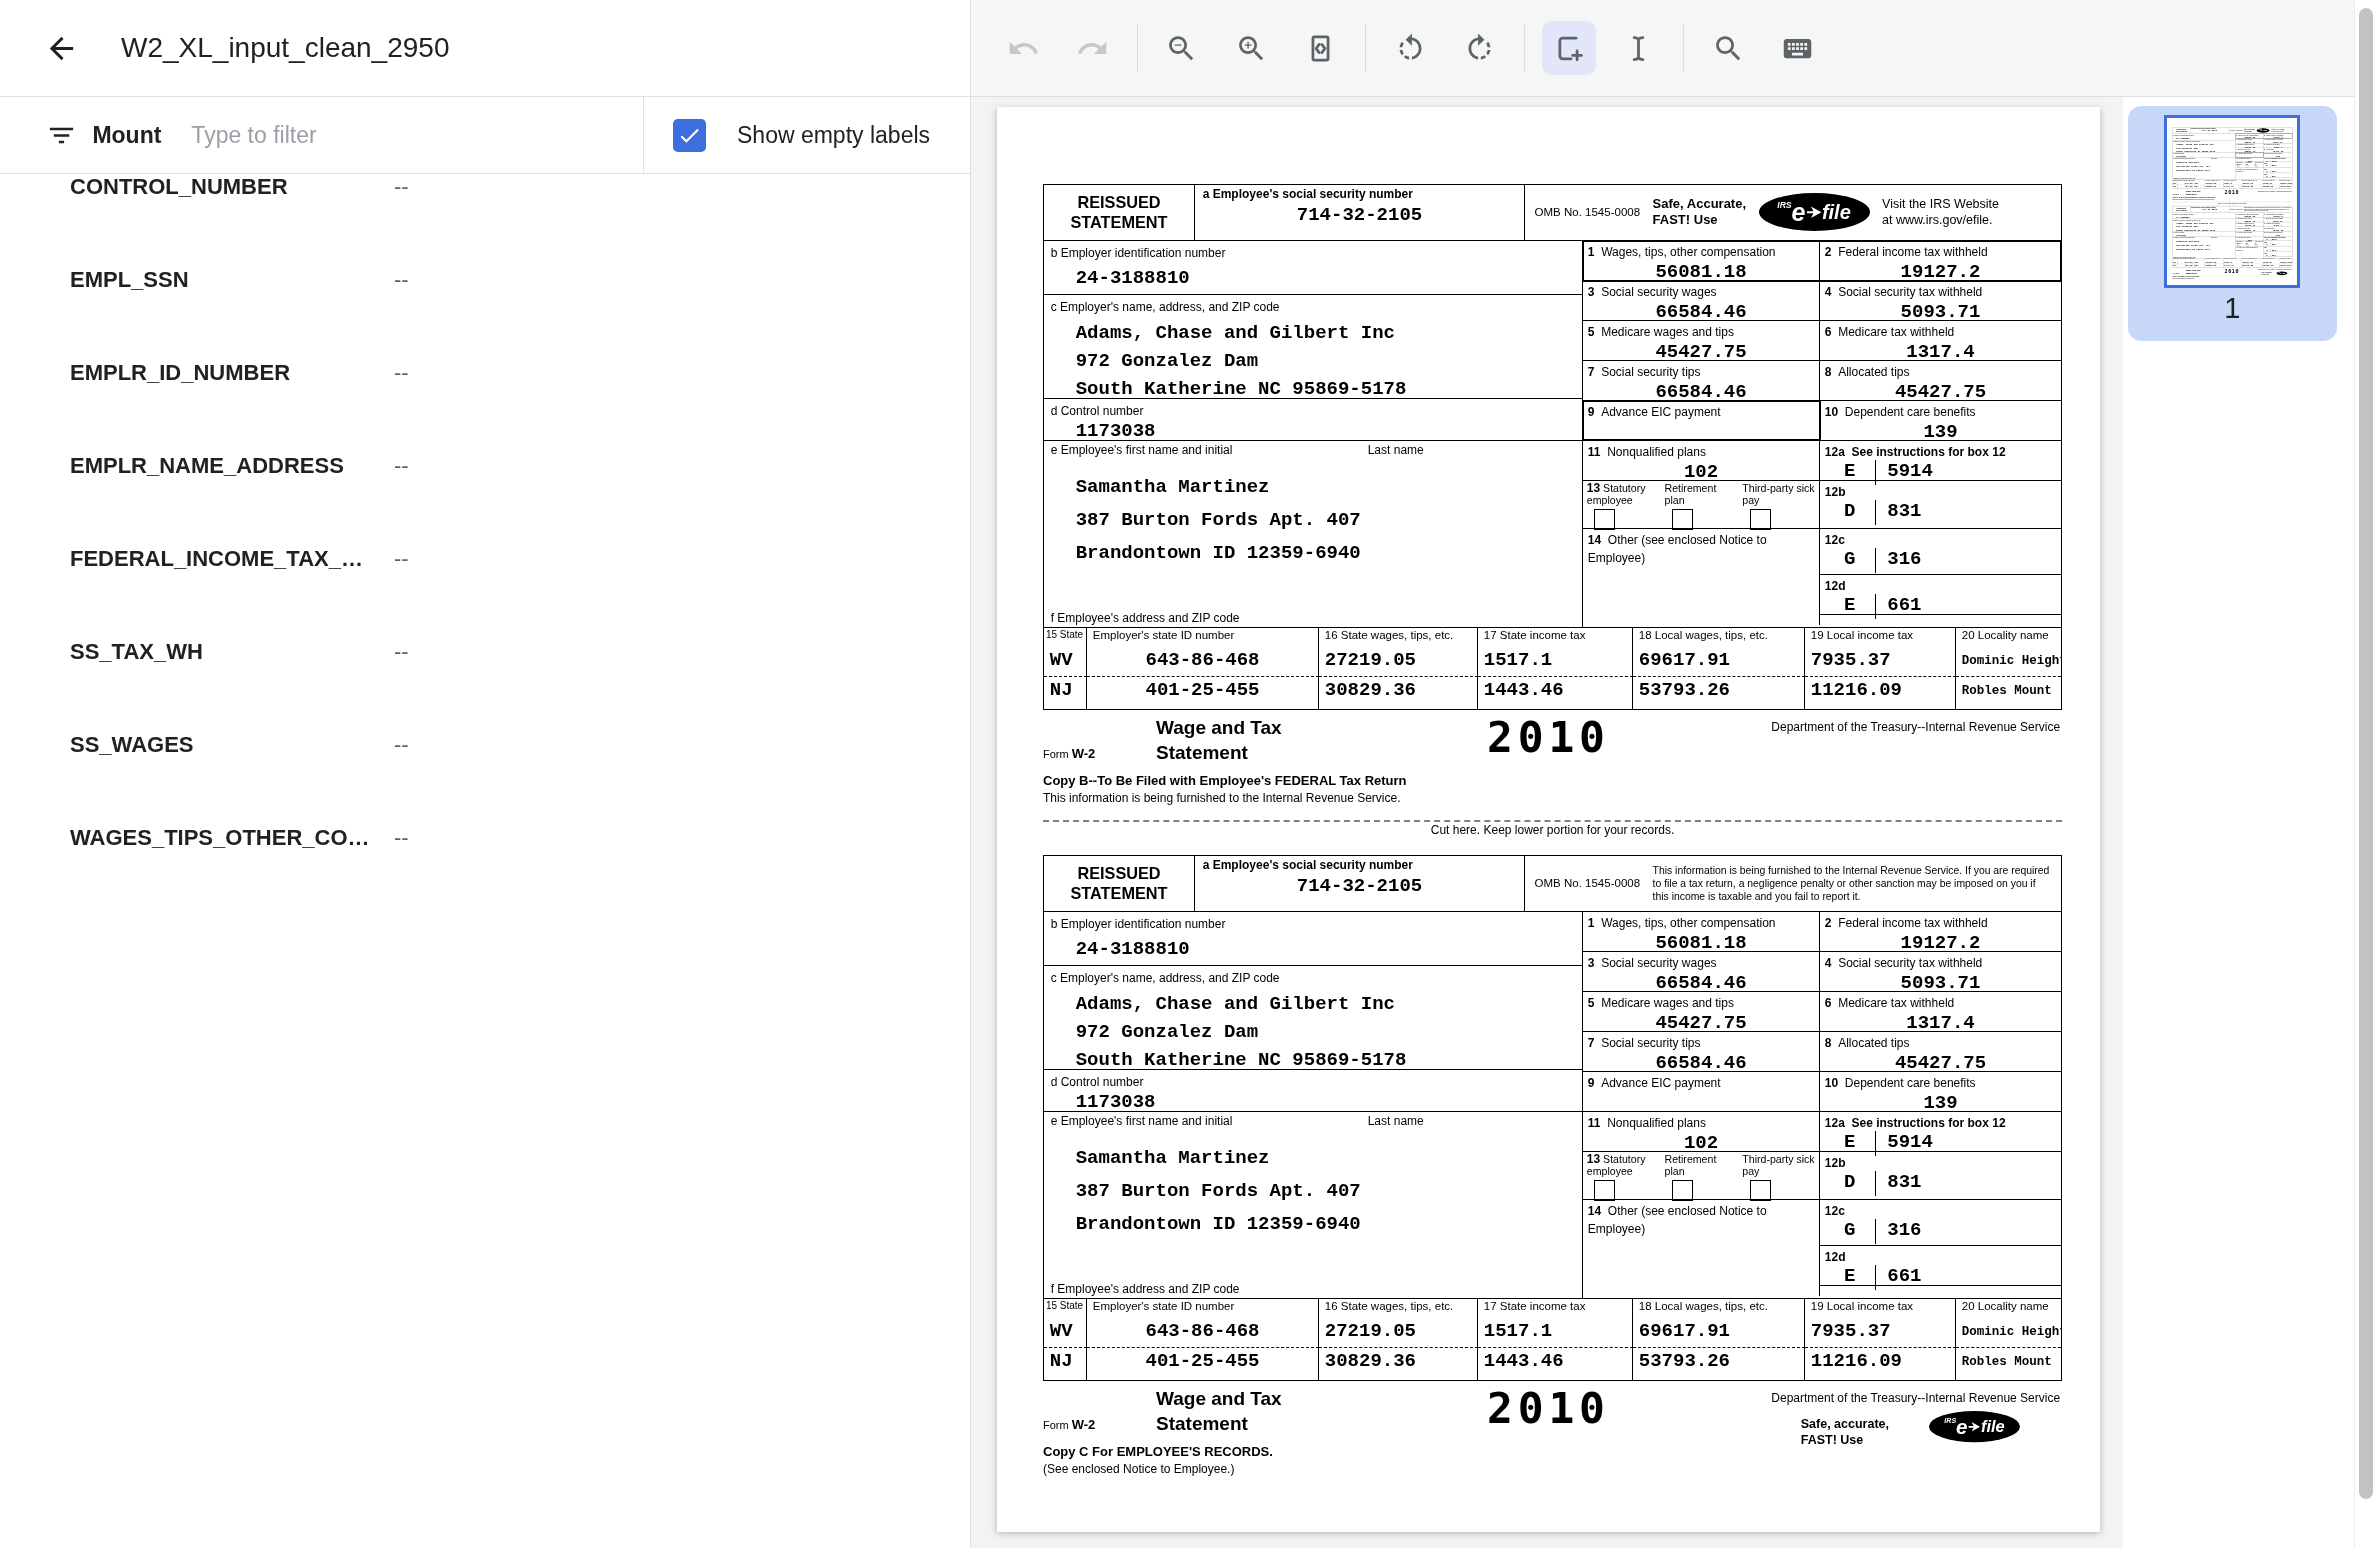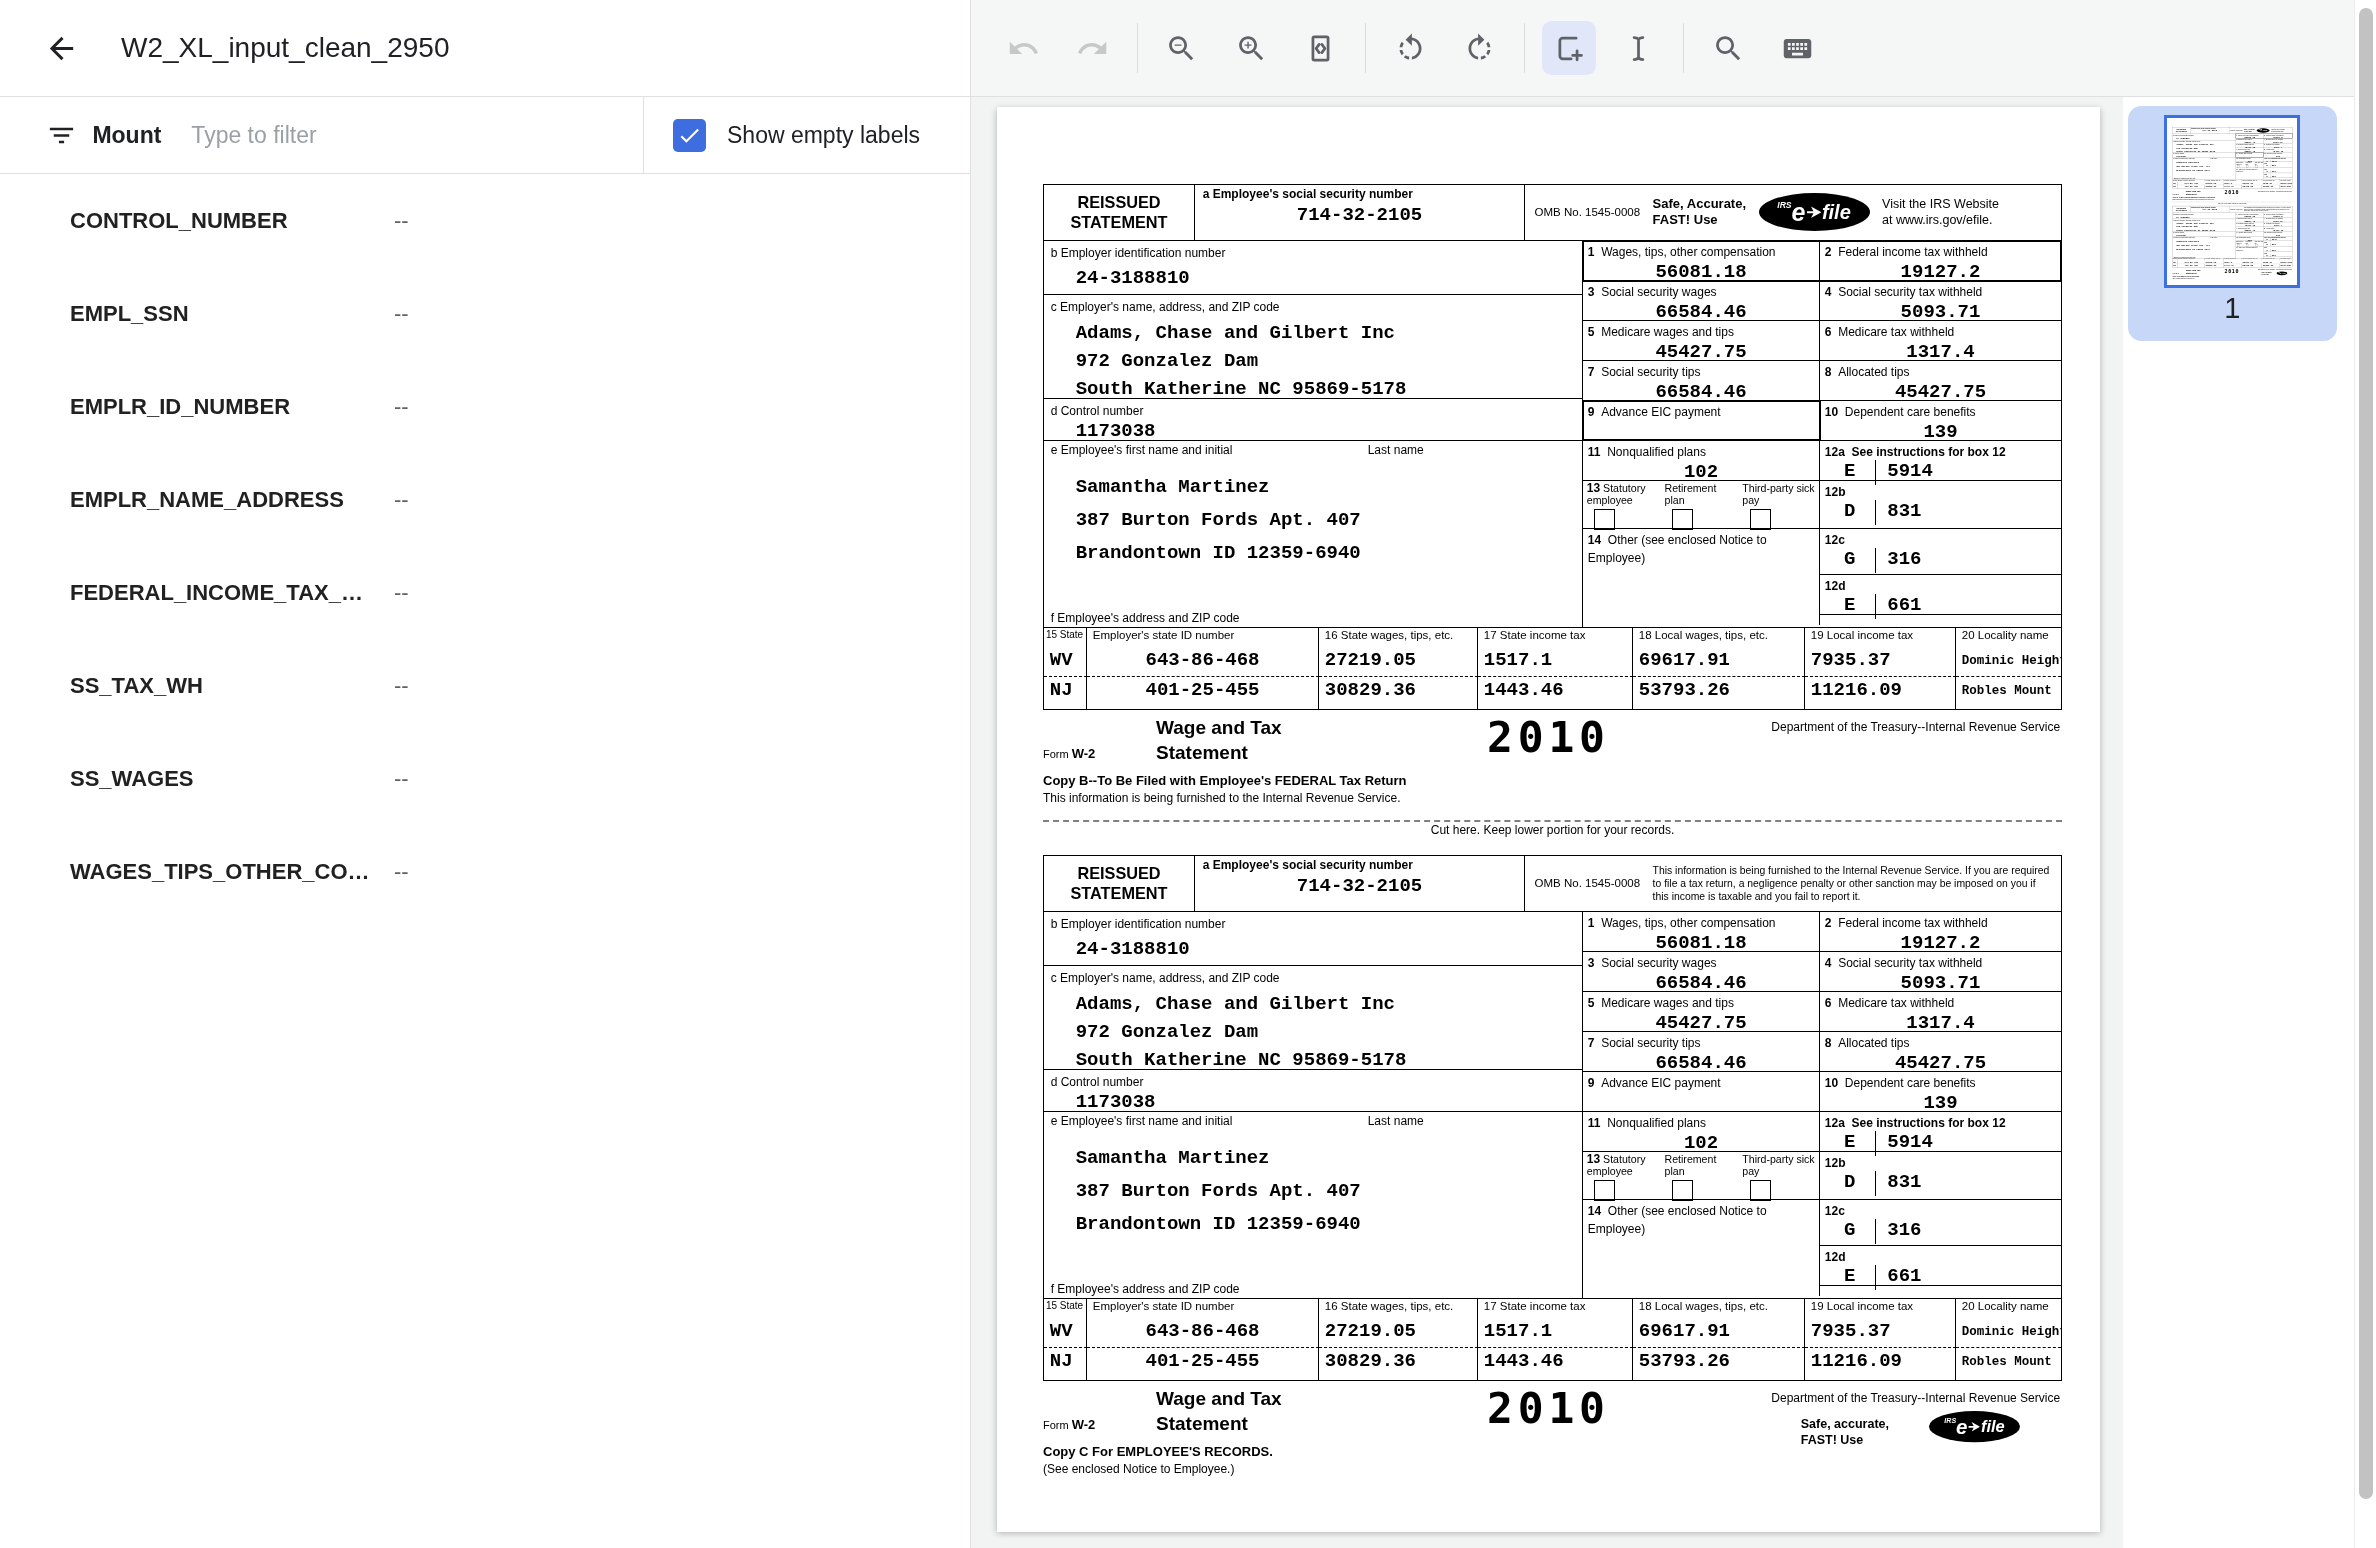--- a/index.html
+++ b/index.html
@@ -29,24 +29,24 @@
   .filter-row { position:absolute; left:0; top:97px; width:970px; height:77px; background:#fff; border-bottom:1px solid #e0e0e0; box-sizing:border-box; z-index:2; }
   .filter-left { position:absolute; left:0; top:0; width:644px; height:76px; display:flex; align-items:center; border-right:1px solid #e0e0e0; box-sizing:border-box; }
   .filter-icon { margin-left:46px; width:31px; height:31px; }
   .filter-icon svg { width:31px; height:31px; fill:#202124; }
   .filter-label { margin-left:15.4px; font-size:23px; font-weight:bold; color:#202124; }
   .filter-input { margin-left:30px; border:none; outline:none; font-size:23px; color:#202124; width:365px; background:transparent; font-family:"Liberation Sans", sans-serif; }
   .filter-input::placeholder { color:#9aa0a6; }
   .filter-right { position:absolute; left:644px; top:0; width:327px; height:76px; display:flex; align-items:center; }
   .checkbox { margin-left:29px; width:33px; height:33px; border-radius:4.8px; background:#3e6de0; display:flex; align-items:center; justify-content:center; cursor:pointer; flex:none; }
   .checkbox svg { width:25px; height:25px; fill:#fff; }
-  .cb-label { margin-left:21px; font-size:23px; color:#202124; }
+  .cb-label { margin-left:31px; font-size:23px; color:#202124; }
 
   .items { position:absolute; left:0; top:174px; width:970px; z-index:1; }
-  .item { height:93px; display:flex; align-items:center; cursor:pointer; }
+  .item { height:93px; display:flex; cursor:pointer; }
   .item-label { margin-left:70px; width:324px; font-size:22px; font-weight:bold; color:#212121; white-space:nowrap; overflow:hidden; }
   .item-value { font-size:22px; color:#5f6368; }
 
   .bottom-bar { position:absolute; left:0; top:1472px; width:970px; height:77px; background:#fff; border-top:1px solid #e0e0e0; box-sizing:border-box; display:flex; align-items:center; z-index:3; }
   .mark-btn { margin-left:61px; font-size:23px; color:#7d7d7d; letter-spacing:1.4px; cursor:pointer; }
   .nav-btns { margin-left:auto; margin-right:27px; display:flex; gap:60px; }
   .nav-btn { width:42px; height:42px; display:flex; align-items:center; justify-content:center; cursor:pointer; }
   .nav-btn svg { width:37px; height:37px; fill:#757575; }
 
   

